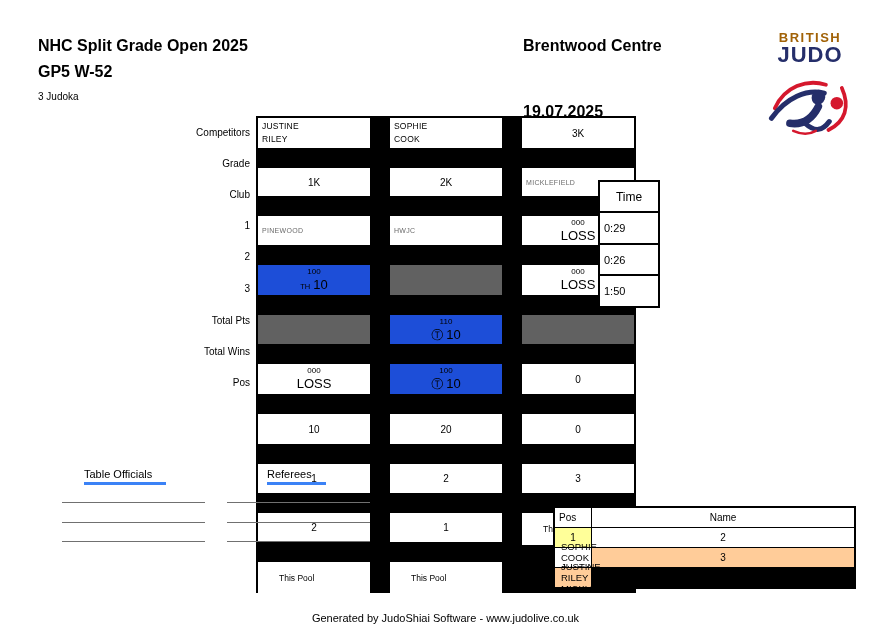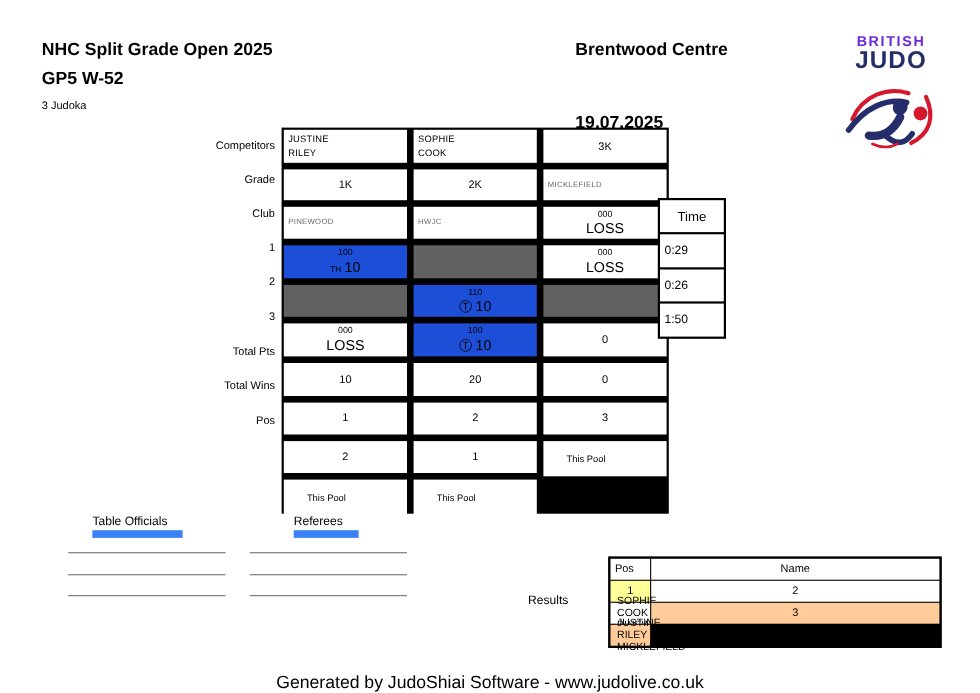--- a/index.html
+++ b/index.html
@@ -11,29 +11,29 @@
   .hdr-left { position:absolute; left:38px; top:33px; }
   .hdr-title { font-size:16px; font-weight:600; line-height:26px; }
   .hdr-cat   { font-size:16px; font-weight:600; line-height:26px; }
   .hdr-count { font-size:10px; margin-top:6px; }
   .hdr-right { position:absolute; left:523px; top:33px; }
   .hdr-venue { font-size:16px; font-weight:600; line-height:26px; }
   .hdr-date  { font-size:16px; font-weight:600; line-height:26px;margin-top:40px; }
 
   
   .logo { position:absolute; left:764px; top:30px; width:92px; text-align:center; }
-  .logo-l1 { font-size:13px; font-weight:bold; letter-spacing:1.5px; color:#6d28d9; }
+  .logo-l1 { font-size:13px; font-weight:bold; letter-spacing:1.5px; color:#a16207; }
   .logo-l2 { font-size:22px; font-weight:bold; letter-spacing:1px; color:#252e6a; margin-top:-3px; }
   .logo svg { margin-top:5px; }
 
   
   .pool { position:absolute; left:256px; top:116px; display:grid;
           grid-template-columns:112px 112px 112px;
           grid-template-rows:30px 28px 29px 30px 29px 30px 30px 29px 29px 29px;
-          gap:6px; background:#000; padding:2px; }
+          gap:20px; background:#000; padding:2px; }
   .cell { background:#fff; display:flex; align-items:center; justify-content:center; overflow:hidden; }
   .cell-name { flex-direction:column; align-items:flex-start; justify-content:flex-start; padding:2px 4px; font-size:8.5px; line-height:1.5; letter-spacing:.2px; }
   .cell-grade { font-size:10px; }
   .cell-club { justify-content:flex-start; padding-left:4px; font-size:7px; color:#6b6b6b; letter-spacing:.3px; }
   .cell-match { flex-direction:column; justify-content:flex-start; padding-top:1px; }
   .m-score { font-size:8px; line-height:11px; }
   .m-main { font-size:13px; line-height:15px; display:flex; align-items:baseline; }
   .tech-th { font-size:7.5px; margin-right:3px; }
   .tech-circ { font-size:12px; margin-right:3px; }
   .win { background:#1d4ed8; }
@@ -47,38 +47,38 @@
   .rlabel { position:absolute; left:0; width:250px; text-align:right; font-size:10px; height:14px; line-height:14px; }
 
   
   .timecol { position:absolute; left:598px; top:180px; display:grid;
              grid-template-columns:58px; grid-template-rows:29px 30px 29px 30px;
              gap:2px; background:#000; padding:2px; }
   .tcell { background:#fff; display:flex; align-items:center; padding-left:4px; font-size:11px; }
   .tcell.thead { justify-content:center; padding-left:0; font-size:12px; }
 
   
-  .sig-label { position:absolute; top:468px; font-size:11px; border-bottom:7px solid #3b82f6; padding:0 14px 2px 0; }
+  .sig-label { position:absolute; top:468px; font-size:11px; border-bottom:3px solid #3b82f6; padding:0 14px 2px 0; }
   .sig-line { position:absolute; width:143px; height:1px; background:#707070; }
 
   
   .results-label { position:absolute; left:480px; top:540px; font-size:11px; }
   .results { position:absolute; left:553px; top:506px; display:grid;
              grid-template-columns:36px 262px; grid-template-rows:19px 19px 19px 19px;
              gap:1px; background:#000; border:2px solid #000; }
   .rcell { background:#fff; display:flex; align-items:center; font-size:10px; }
   .rcell.rc-posh { padding-left:4px; }
   .rcell.rc-nameh { justify-content:center; }
   .rcell.rc-pos { justify-content:center; }
   .rcell.rc-name { padding-left:6px; font-size:9.5px; }
   .row-gold { background:#ffff99; }
   .row-bronze { background:#ffcc99; }
 
   
-  .footer { position:absolute; left:0; right:0; top:612px; text-align:center; font-size:16px; }
+  .footer { position:absolute; left:0; right:0; top:612px; text-align:center; font-size:11px; }
 </style>
 </head>
 <body>
 
 <div class="page">
 
   <div class="hdr-left">
     <div class="hdr-title">NHC Split Grade Open 2025</div>
     <div class="hdr-cat">GP5 W-52</div>
     <div class="hdr-count">3 Judoka</div>

